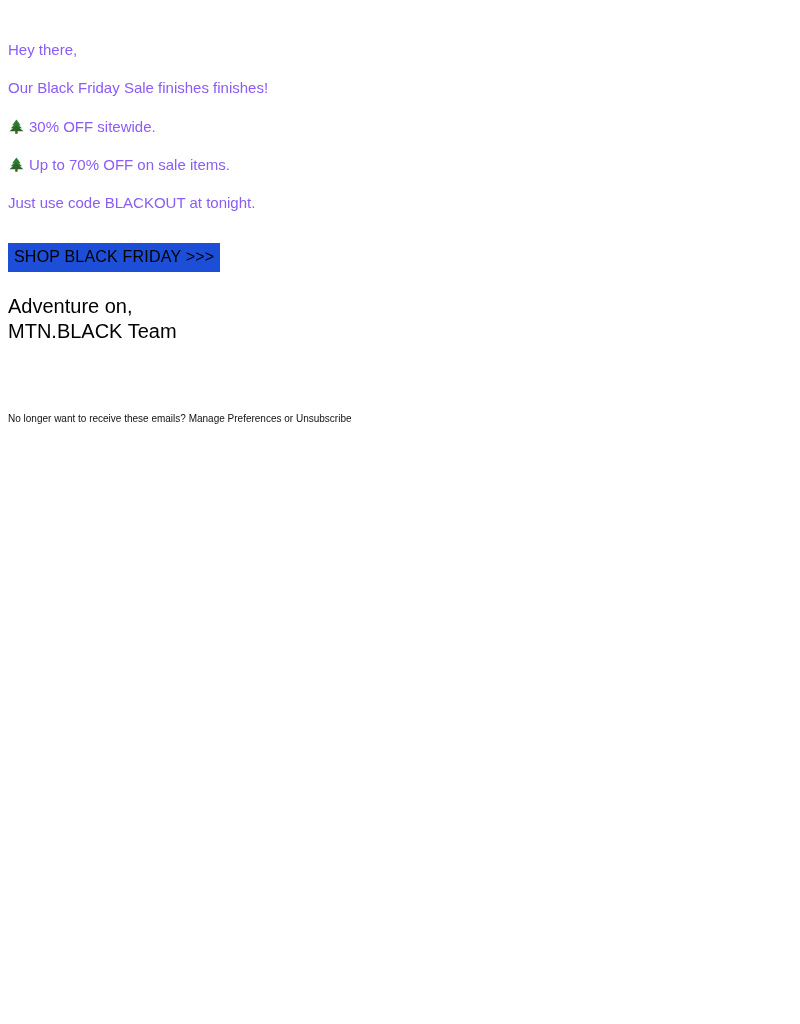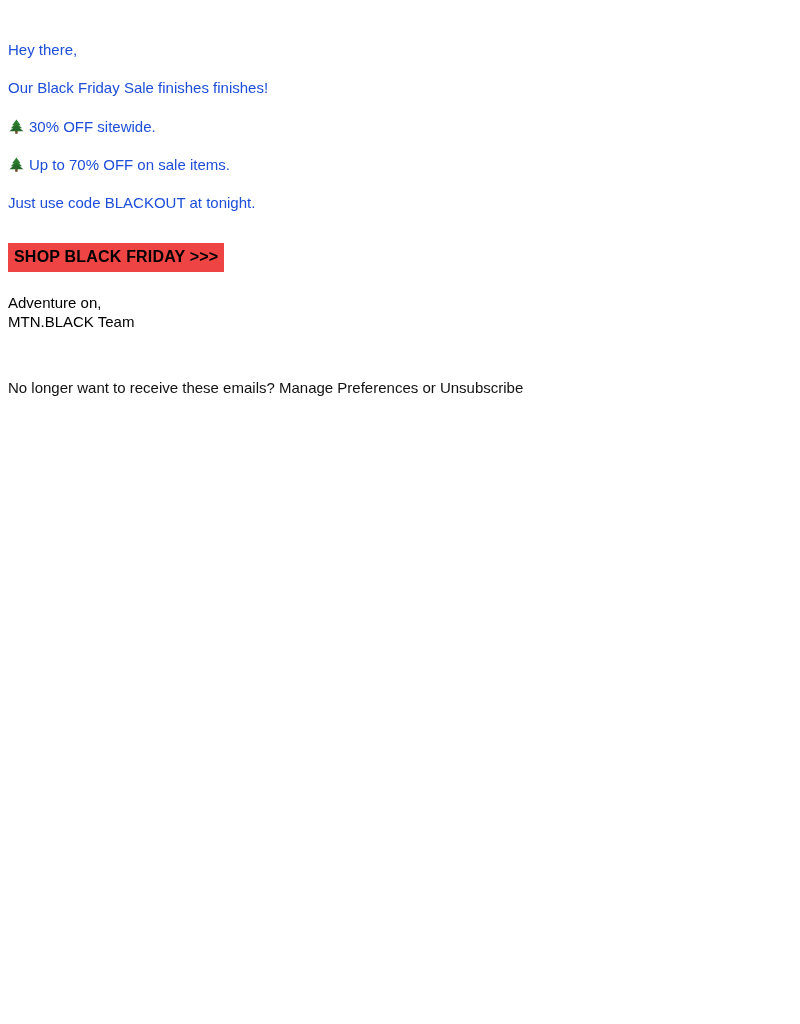--- a/index.html
+++ b/index.html
@@ -15,63 +15,63 @@
     font-size: 15px;
     line-height: 1.35;
     -webkit-font-smoothing: antialiased;
   }
   .email-body {
     padding: 40px 8px 0 8px;
   }
   p.line {
     margin: 0 0 18px 0;
     font-size: 15px;
-    color: #1d4ed8;
+    color: #8b5cf6;
   }
   strong {
     font-weight: normal;
   }
   .tree-icon {
     display: inline-block;
     width: 17px;
     height: 15px;
     position: relative;
     vertical-align: -2px;
     margin-right: 4px;
   }
   .tree-icon svg {
     display: block;
   }
   .cta-wrap {
     margin: 30px 0 22px 0;
   }
   .cta-button {
     display: inline-block;
-    background: #ef4444;
+    background: #1d4ed8;
     color: #000000;
-    font-weight: bold;
+    font-weight: normal;
     font-size: 16px;
     letter-spacing: 0.2px;
     padding: 3px 6px 4px 6px;
     text-decoration: none;
     border: 0;
     cursor: pointer;
     font-family: "Liberation Sans", sans-serif;
   }
   .signoff {
     margin: 0 0 0 0;
-    font-size: 15px;
+    font-size: 20px;
   }
   .signoff .sign-line {
     display: block;
     line-height: 1.25;
   }
   .footer {
-    margin-top: 47px;
-    font-size: 15px;
+    margin-top: 68px;
+    font-size: 10px;
     color: #111111;
   }
   .footer a {
     color: #111111;
     text-decoration: none;
   }
 </style>
 </head>
 <body>
 

